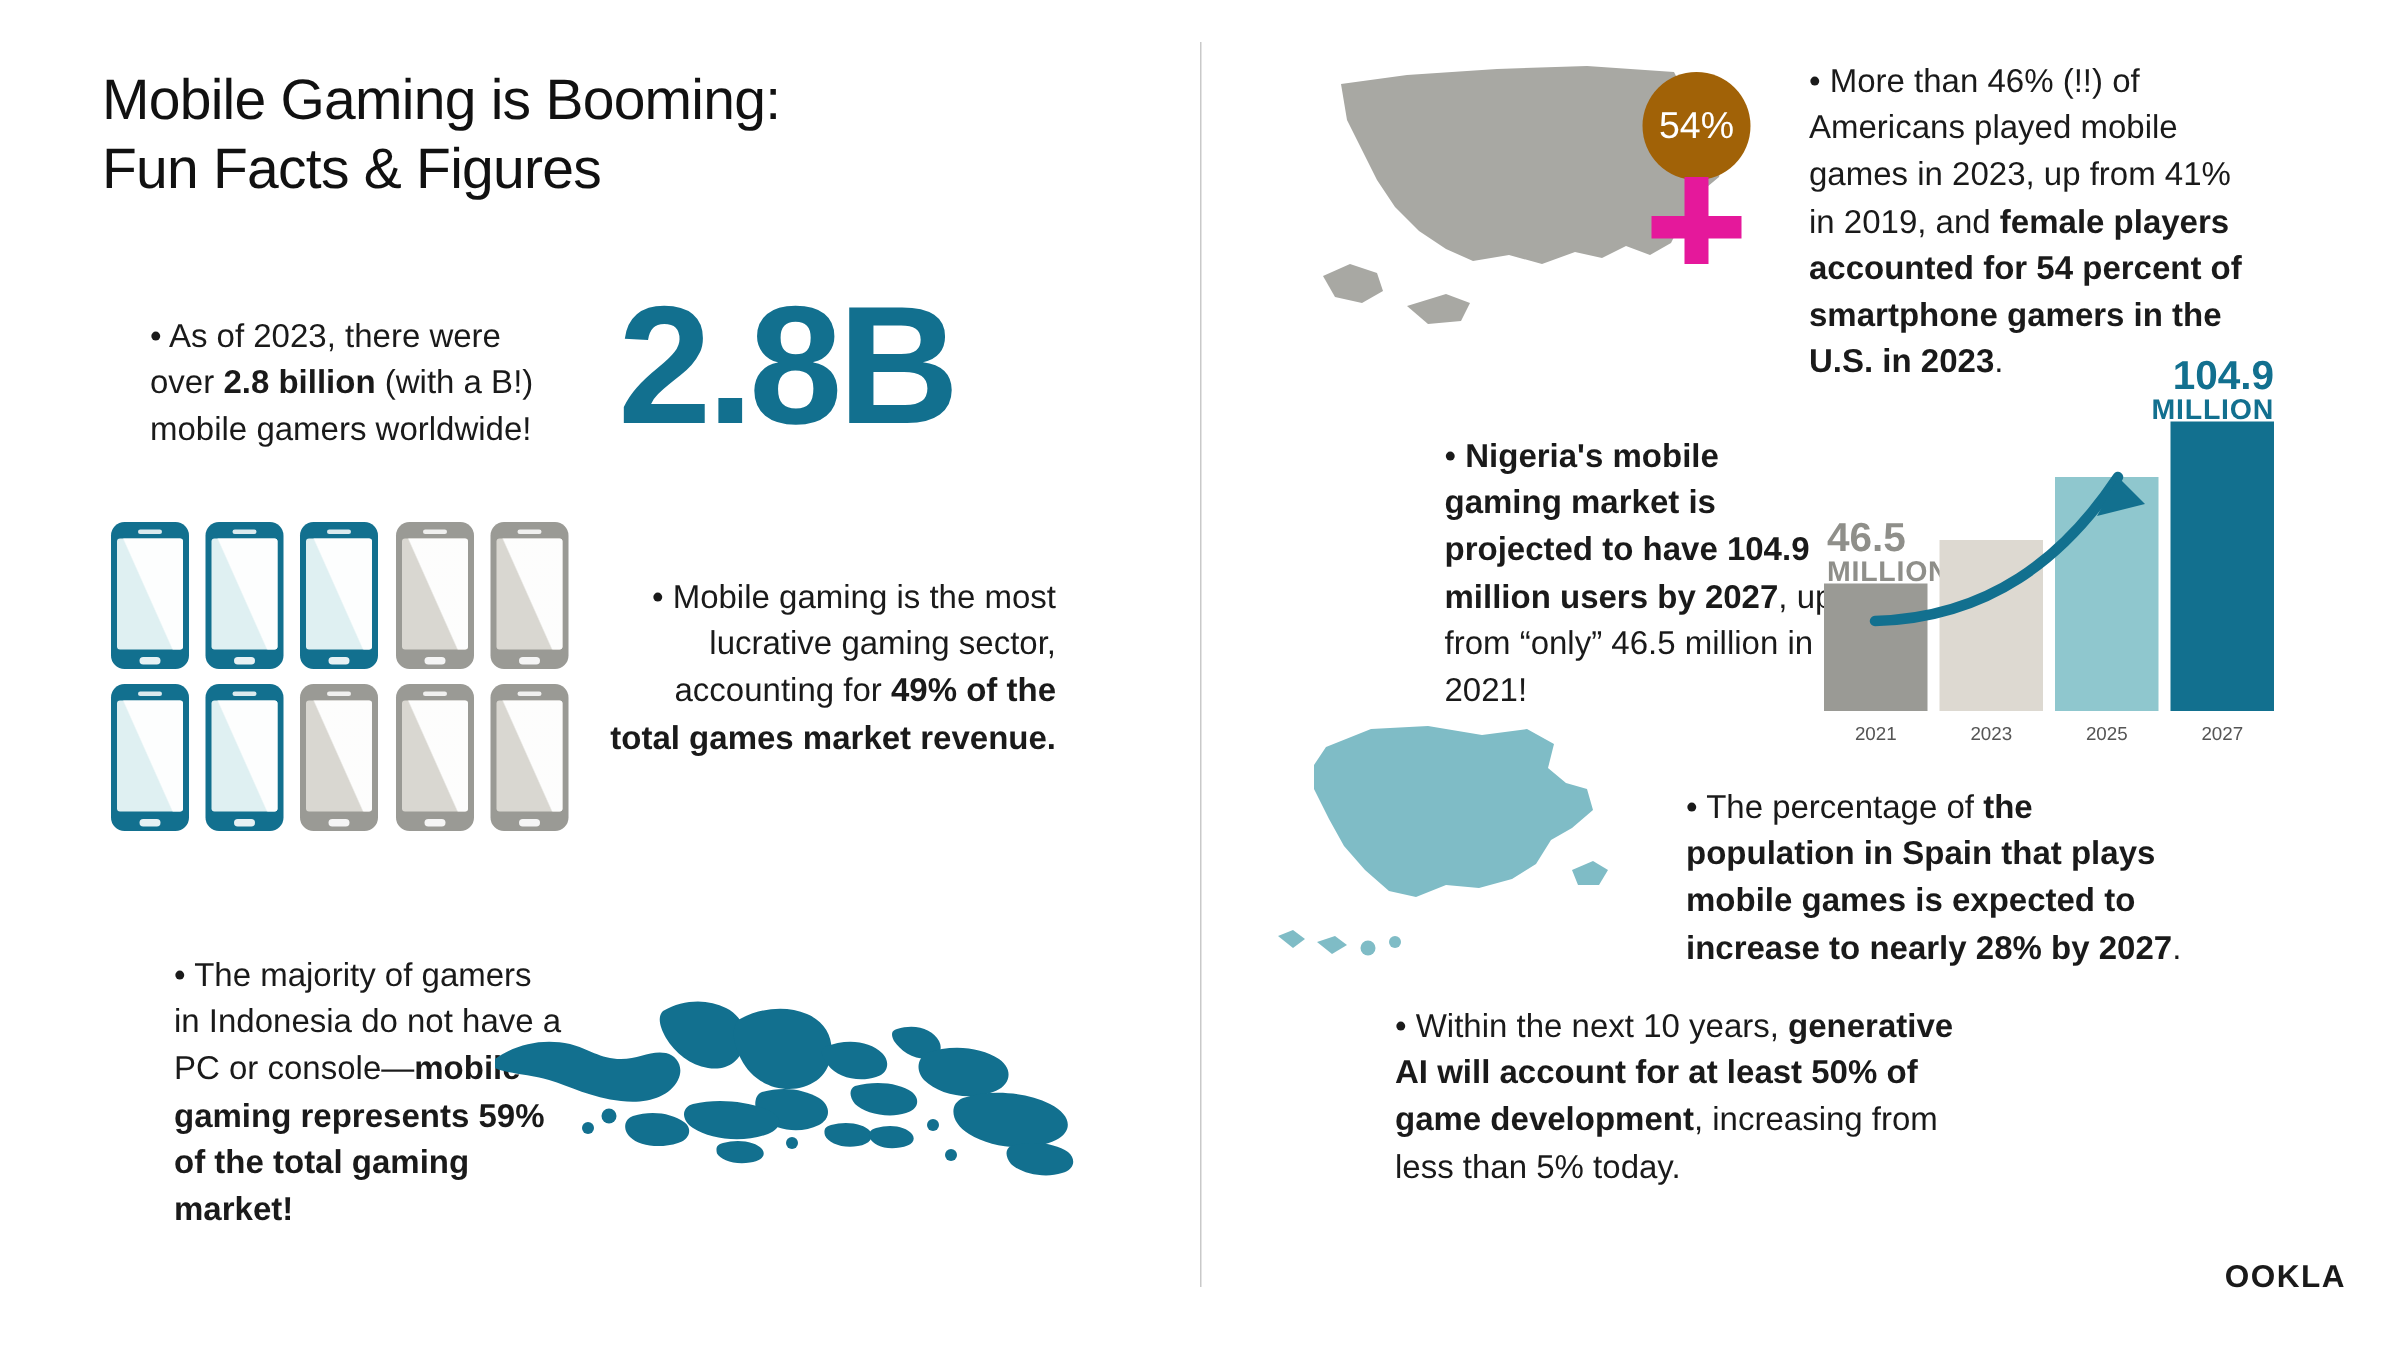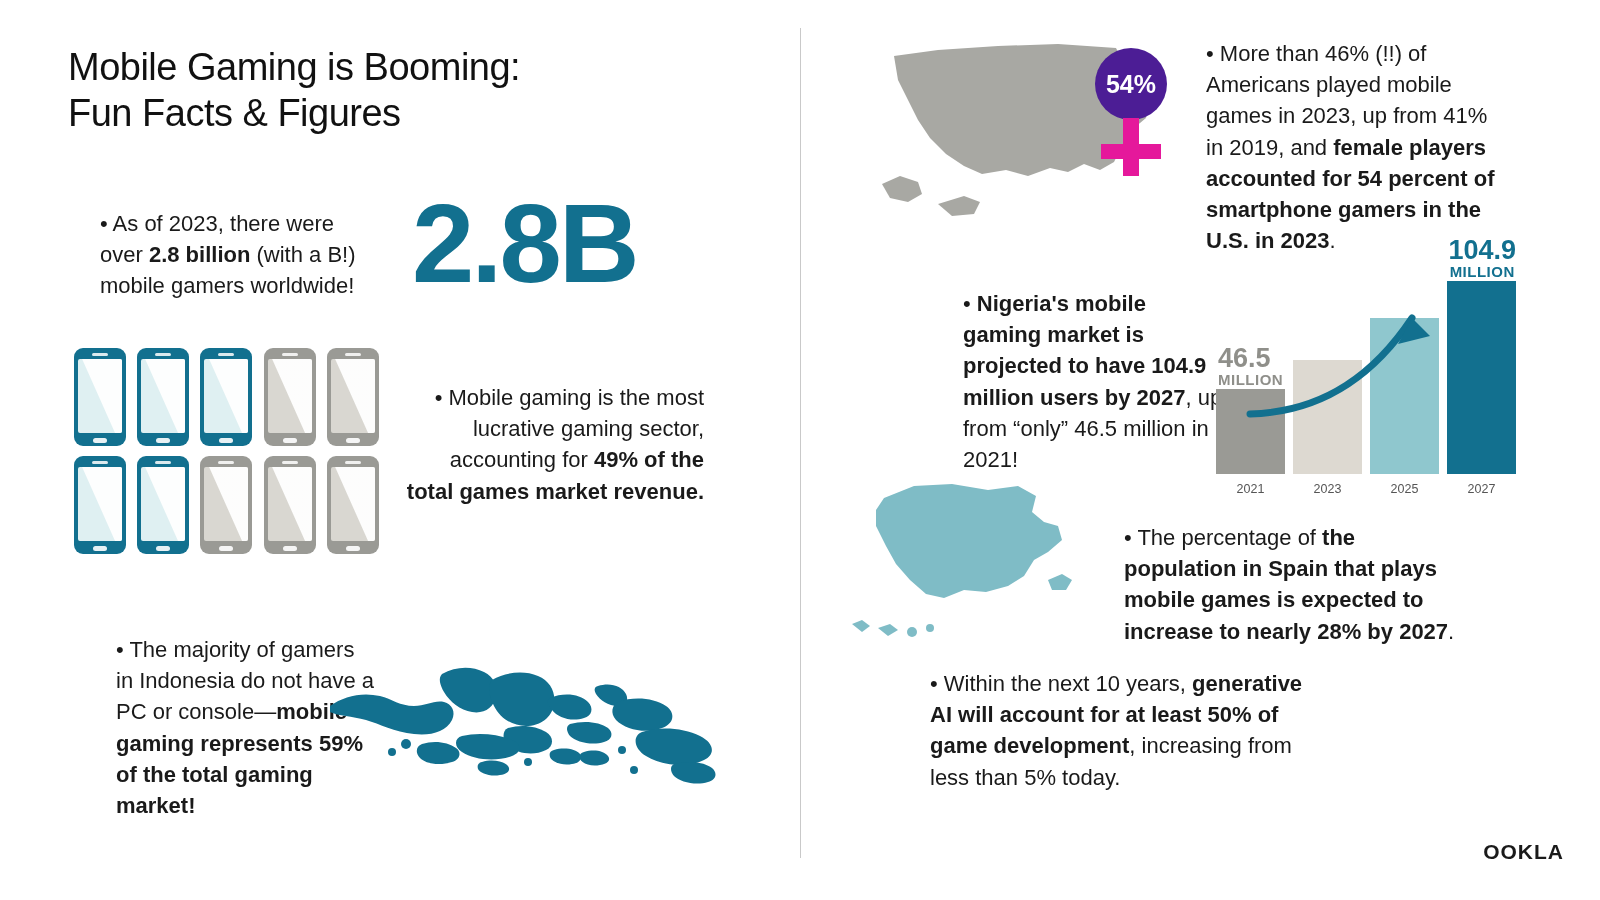--- a/index.html
+++ b/index.html
@@ -200,24 +200,24 @@
     left: 1085px;
     top: 48px;
     width: 92px;
     height: 140px;
   }
   .venus .circle {
     position: absolute;
     left: 10px; top: 0;
     width: 72px; height: 72px;
     border-radius: 50%;
-    background: #4c1d95;
+    background: #a16207;
     color: #ffffff;
     font-size: 25px;
-    font-weight: bold;
+    font-weight: normal;
     display: flex;
     align-items: center;
     justify-content: center;
   }
   .venus .stem {
     position: absolute;
     left: 38px; top: 70px;
     width: 16px; height: 58px;
     background: #e5189b;
   }
@@ -263,21 +263,21 @@
     text-align: center;
     font-size: 12.5px;
     color: #555;
   }
   .chart .lbl {
     position: absolute;
     font-weight: bold;
     line-height: 1.05;
   }
   .chart .lbl .num { font-size: 27px; display: block; }
-  .chart .lbl .unit { font-size: 15px; letter-spacing: 0.5px; display: block; text-align: center; }
+  .chart .lbl .unit { font-size: 19px; letter-spacing: 0.5px; display: block; text-align: center; }
   .lbl-left { left: 2px; top: 112px; color: #8f8f8a; }
   .lbl-right { right: 0px; top: 4px; color: #12708f; text-align: right; }
   .arrow-svg { position: absolute; left: 0; top: 0; width: 300px; height: 268px; pointer-events: none; }
 
   
   .spain {
     position: absolute;
     left: 848px;
     top: 468px;
     width: 250px;

